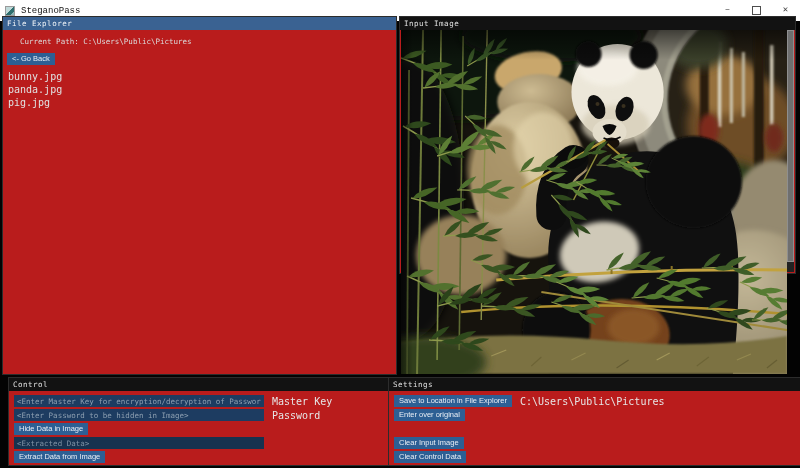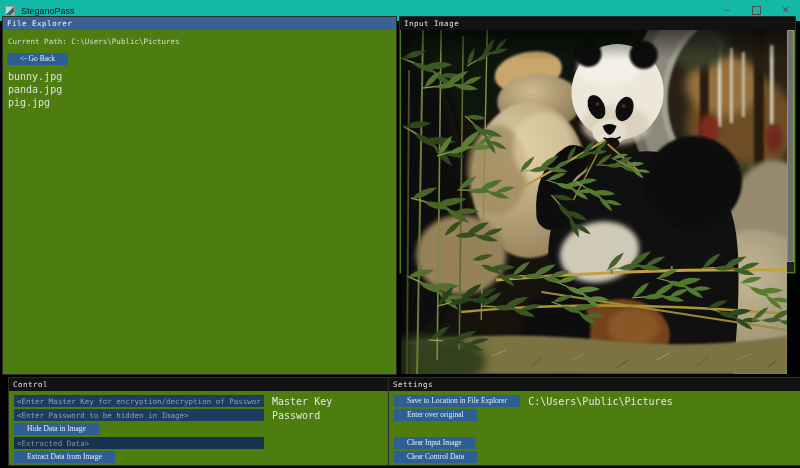--- a/index.html
+++ b/index.html
@@ -1,41 +1,41 @@
 <!DOCTYPE html>
 <html><head>
 <meta charset="utf-8">
 <style>
   html,body{margin:0;padding:0;background:#000;}
   .window{position:relative;width:800px;height:468px;background:#030303;overflow:hidden;
           font-family:"DejaVu Sans Mono",monospace;}
   
-  .titlebar{position:absolute;left:0;top:0;width:800px;height:21px;background:#14b8a6;
-            display:flex;align-items:center;font-family:Liberation Sans, sans-serif;}
+  .titlebar{position:absolute;left:0;top:0;width:800px;height:21px;background:#ffffff;
+            display:flex;align-items:center;font-family:Liberation Mono, monospace;}
   .app-icon{width:10px;height:10px;margin-left:5px;border:1px solid #9a9a9a;box-sizing:border-box;
             background:linear-gradient(135deg,#bfd9d9 0 45%,#2e6e6e 45% 75%,#8fb5b5 75%);}
   .title-text{margin-left:6px;font-size:9px;color:#141414;}
   .win-controls{margin-left:auto;display:flex;height:100%;}
   .win-btn{width:29px;height:100%;display:flex;align-items:center;justify-content:center;color:#4d4d4d;}
   .glyph-min{font-size:9px;line-height:9px;}
   .glyph-max{width:7px;height:7px;border:1px solid #4d4d4d;display:block;}
   .glyph-close{font-size:9px;line-height:9px;}
   
-  .panel{position:absolute;background:#4d7c0f;border:1px solid #2c2c2c;box-sizing:border-box;}
+  .panel{position:absolute;background:#b91c1c;border:1px solid #2c2c2c;box-sizing:border-box;}
   #file-explorer{left:2px;top:16px;width:395px;height:359px;}
   #input-image{left:399px;top:16px;width:397px;height:258px;}
   #control{left:8px;top:377px;width:395px;height:89px;}
   #settings{left:388px;top:377px;width:474px;height:89px;}
   .panel-header{height:13px;line-height:13px;padding-left:4px;font-size:7.5px;color:#e3e3e3;
                 background:#121212;letter-spacing:.5px;}
   .panel-header.blue{background:#3a6292;color:#f2f6fa;}
   
-  .fe-path{margin:7px 0 0 5px;font-size:7.5px;color:#dcdcdc;white-space:pre;}
+  .fe-path{margin:7px 0 0 17px;font-size:7.5px;color:#dcdcdc;white-space:pre;}
   .btn{display:inline-block;background:#2d5f94;color:#e9eef5;font-size:7.5px;line-height:8px;
-       padding:2px 13px;border:none;font-family:Liberation Serif, serif;cursor:pointer;white-space:pre;}
+       padding:2px 5px;border:none;font-family:Liberation Sans, sans-serif;cursor:pointer;white-space:pre;}
   #go-back{margin:6px 0 0 4px;}
   .fe-files{margin-top:5px;}
   .file-item{font-size:10px;color:#e0e0e0;padding:2px 0 2px 5px;line-height:9px;cursor:pointer;}
   
   .image-wrap{position:absolute;left:1px;top:13px;width:386px;height:344px;background:#15130d;overflow:hidden;}
   .image-wrap svg{display:block;width:100%;height:100%;}
   .v-scrollbar{position:absolute;top:13px;right:1px;width:7px;bottom:1px;background:#222;}
   .v-thumb{position:absolute;left:0;top:0;width:100%;height:96%;background:#6f6f6f;border:1px solid #8f8f8f;box-sizing:border-box;}
   
   .row{display:flex;align-items:center;margin:2px 0 0 5px;height:12px;}

